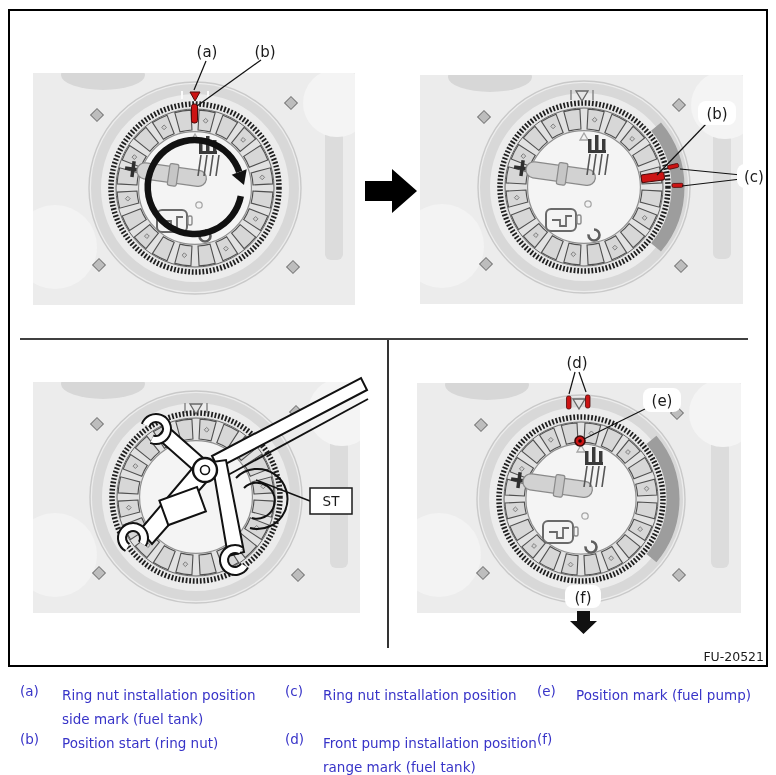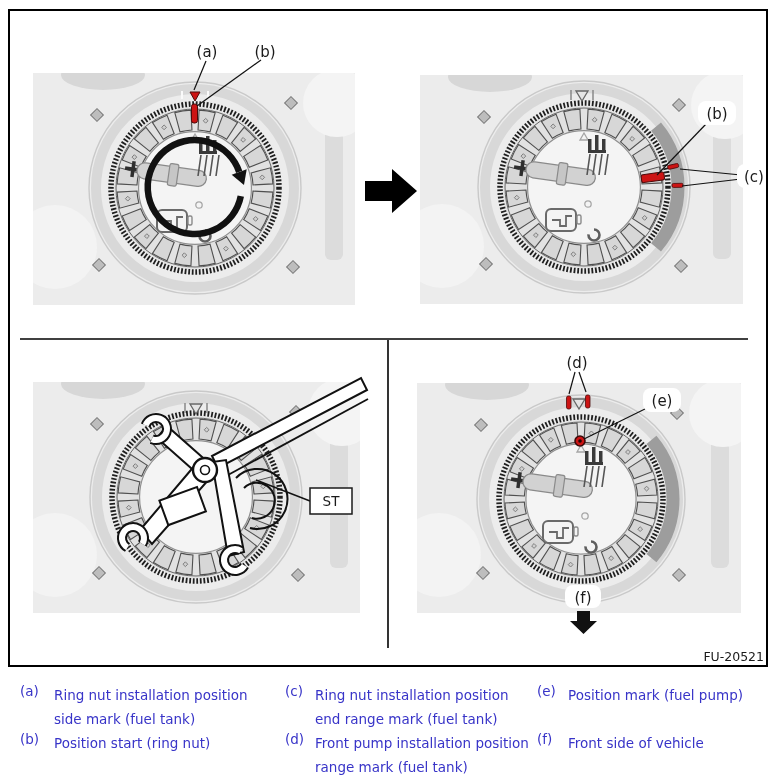--- a/index.html
+++ b/index.html
@@ -12,21 +12,21 @@
   .stage{position:relative;width:776px;height:775px;background:#fff;overflow:hidden;
          font-family:"DejaVu Sans","Liberation Sans",sans-serif;}
   .figure-box{position:absolute;left:8px;top:9px;width:756px;height:654px;border:2px solid #000;background:#fff;}
   .fig-svg{position:absolute;left:0;top:0;}
   .legend{position:absolute;left:0;top:0;width:776px;height:775px;pointer-events:none;}
   .lg-item{position:absolute;display:flex;color:var(--legend-blue);font-size:13.5px;white-space:nowrap;}
   .lg-key{display:inline-block;flex:0 0 auto;}
   .lg-c1 .lg-key{width:34px;}
   .lg-c2 .lg-key{width:30px;}
   .lg-c3 .lg-key{width:31px;}
-  .lg-lines div{line-height:24px;height:24px;}
+  .lg-lines div{line-height:24px;height:24px;margin-left:8px;}
   text{font-family:"DejaVu Sans","Liberation Sans",sans-serif;}
   .callout{font-size:15px;fill:var(--line);}
   .small-code{font-size:12.5px;fill:#1a1a1a;}
   .st-text{font-size:13.5px;fill:#1a1a1a;}
 </style>
 </head>
 <body>
 
 <div class="stage">
   <div class="figure-box">
@@ -425,36 +425,32 @@
     <div class="lg-item lg-c1" style="left:20px;top:731px;">
       <span class="lg-key">(b)</span>
       <span class="lg-lines">
           <div>Position start (ring nut)</div>
         </span>
     </div>
     <div class="lg-item lg-c2" style="left:285px;top:683px;">
       <span class="lg-key">(c)</span>
       <span class="lg-lines">
           <div>Ring nut installation position</div>
-          <div>end range mark (fuel tank)</div>
         </span>
     </div>
     <div class="lg-item lg-c2" style="left:285px;top:731px;">
       <span class="lg-key">(d)</span>
       <span class="lg-lines">
           <div>Front pump installation position</div>
           <div>range mark (fuel tank)</div>
         </span>
     </div>
     <div class="lg-item lg-c3" style="left:537px;top:683px;">
       <span class="lg-key">(e)</span>
       <span class="lg-lines">
           <div>Position mark (fuel pump)</div>
         </span>
     </div>
     <div class="lg-item lg-c3" style="left:537px;top:731px;">
       <span class="lg-key">(f)</span>
-      <span class="lg-lines">
-          <div>Front side of vehicle</div>
-        </span>
     </div>
   </div>
 </div>
 
 </body></html>

